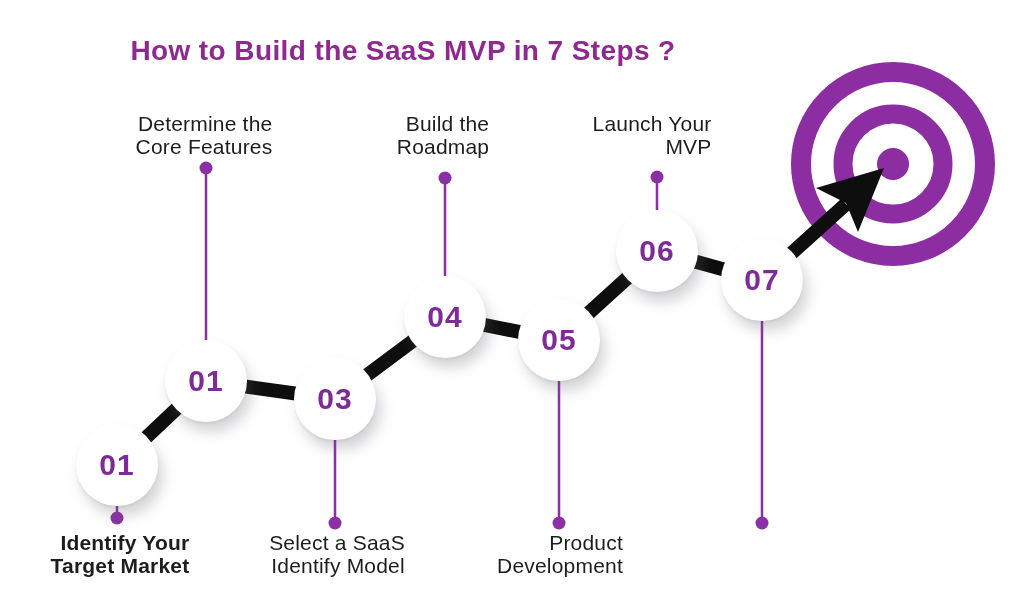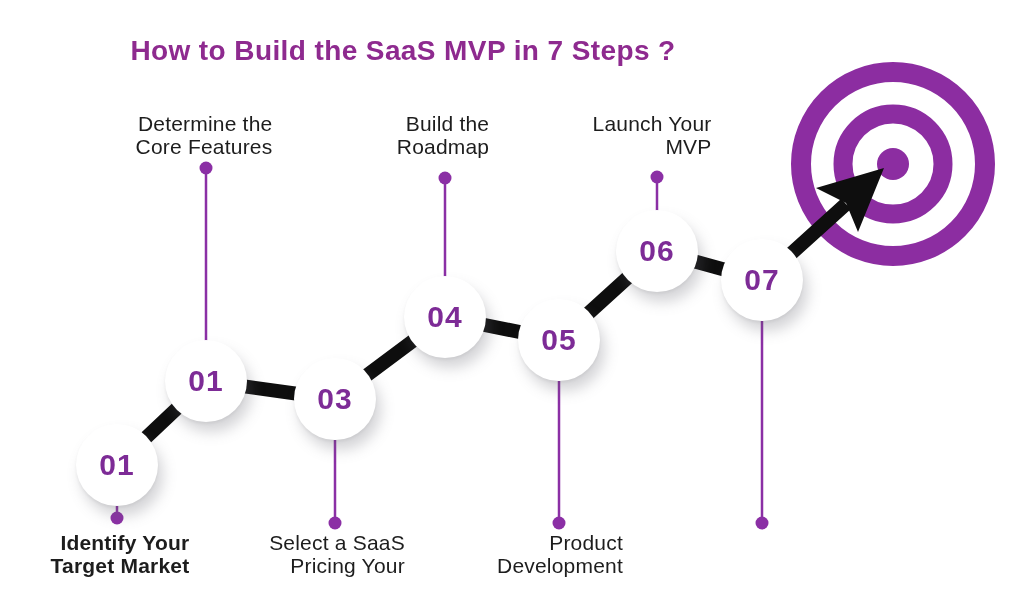--- a/index.html
+++ b/index.html
@@ -108,21 +108,21 @@
   <div class="circle" style="left:165px; top:340px;">
     <span class="num">01</span>
   </div>
   <div class="label" style="left:204px; top:112px;">Determine the
 Core Features</div>
 
   <div class="circle" style="left:294px; top:358px;">
     <span class="num">03</span>
   </div>
   <div class="label" style="left:337px; top:531px;">Select a SaaS
-Pricing Your</div>
+Identify Model</div>
 
   <div class="circle" style="left:404px; top:276px;">
     <span class="num">04</span>
   </div>
   <div class="label" style="left:443px; top:112px;">Build the
 Roadmap</div>
 
   <div class="circle" style="left:518px; top:299px;">
     <span class="num">05</span>
   </div>

